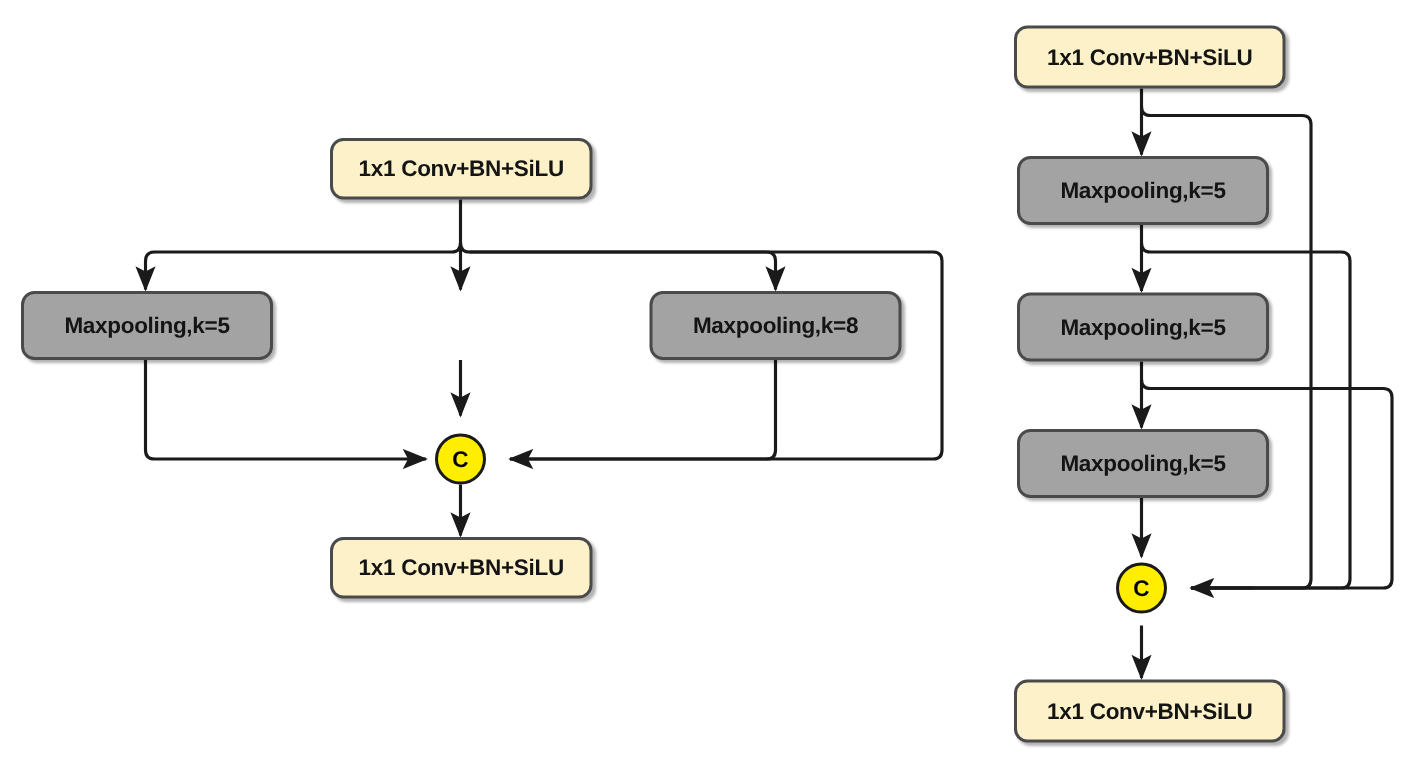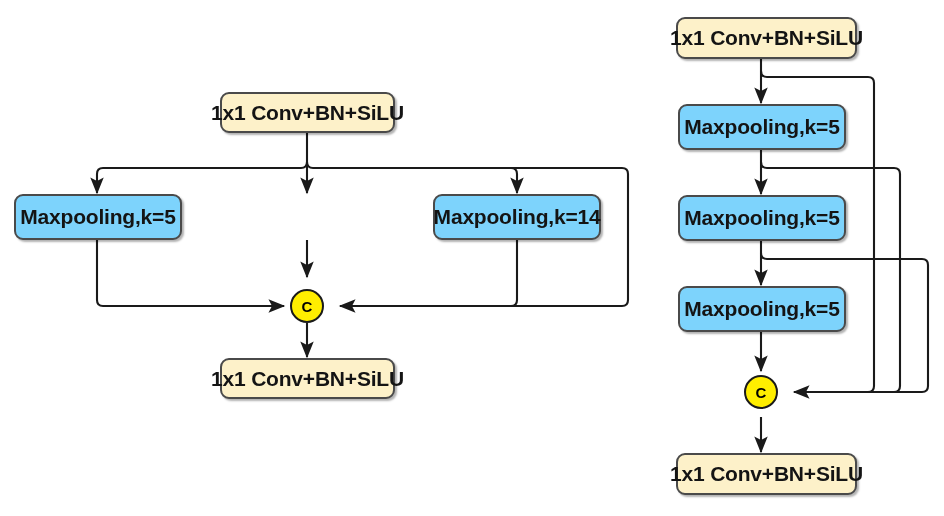--- a/index.html
+++ b/index.html
@@ -27,33 +27,33 @@
     height: 516px;
   }
   .node {
     position: absolute;
     box-sizing: border-box;
     display: flex;
     align-items: center;
     justify-content: center;
     border: 2px solid #4a4a4a;
     border-radius: 9px;
-    font-size: 21px;
+    font-size: 15px;
     font-weight: bold;
     color: #141414;
     letter-spacing: -0.2px;
     white-space: nowrap;
     box-shadow: 2px 2px 2px rgba(0,0,0,0.30);
     z-index: 3;
   }
   .node.conv {
     background: #fdf1c9;
   }
   .node.pool {
-    background: #7dd3fc;
+    background: #a3a3a3;
   }
   .concat {
     position: absolute;
     box-sizing: border-box;
     width: 34px;
     height: 34px;
     border-radius: 50%;
     background: #ffee00;
     border: 2px solid #1a1a1a;
     display: flex;
@@ -111,21 +111,21 @@
   <div class="node conv" style="left:220px; top:92px; width:175px; height:41px;">
     <span>1x1 Conv+BN+SiLU</span>
   </div>
 
   <div class="node pool" style="left:14px; top:194px; width:168px; height:46px;">
     <span>Maxpooling,k=5</span>
   </div>
 
 
   <div class="node pool" style="left:433px; top:194px; width:168px; height:46px;">
-    <span>Maxpooling,k=14</span>
+    <span>Maxpooling,k=8</span>
   </div>
 
   <div class="concat" style="left:290px; top:289px;">
     <span>C</span>
   </div>
 
   <div class="node conv" style="left:220px; top:358px; width:175px; height:41px;">
     <span>1x1 Conv+BN+SiLU</span>
   </div>
 

